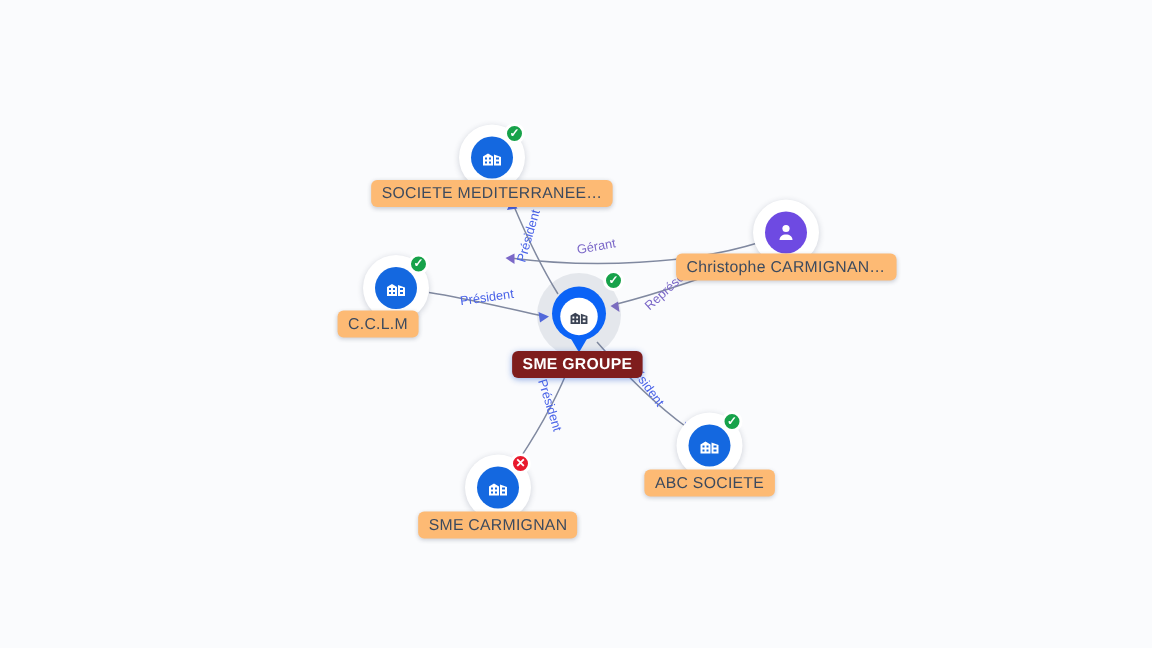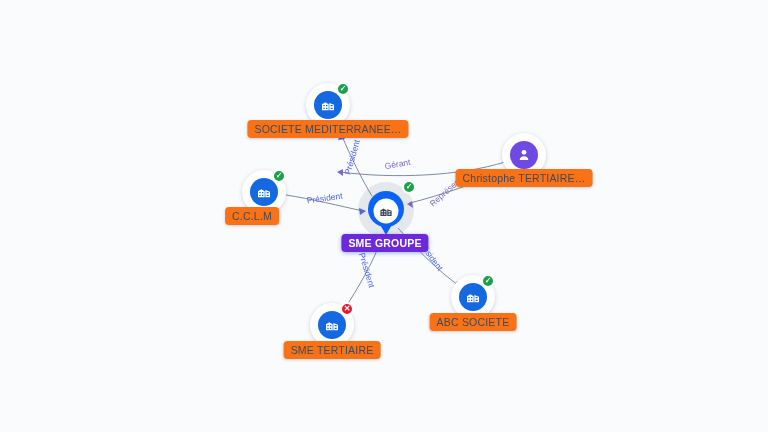--- a/index.html
+++ b/index.html
@@ -75,27 +75,27 @@
     position:absolute;right:1px;top:0px;z-index:3;
     width:14px;height:14px;border-radius:50%;background:#17a24a;
     border:2px solid #fff;box-sizing:border-box;
     display:flex;align-items:center;justify-content:center;
     color:#fff;font-size:8px;font-weight:bold;line-height:1;
   }
 
   
   .nlabel{
     position:absolute;transform:translate(-50%,0);
-    background:#f97316;color:#3c4a5e;
+    background:#fdba74;color:#3c4a5e;
     font-size:10.5px;letter-spacing:.2px;white-space:nowrap;
     padding:3px 7px;border-radius:4px;
     box-shadow:0 1px 3px rgba(30,40,70,.22);
   }
   .nlabel.focus{
-    background:#6d28d9;color:#fff;font-weight:bold;
+    background:#7f1d1d;color:#fff;font-weight:bold;
     box-shadow:0 1px 4px rgba(20,80,200,.45);
   }
 </style>
 </head>
 <body style="background: rgb(250, 251, 253);">
 
 <div id="graph-canvas">
 
   <svg class="edges" viewBox="0 0 768 432">
 
@@ -171,21 +171,21 @@
     <div class="node-hit">
       <div class="halo plain"></div>
       <div class="disc person">
         <svg width="16" height="16" viewBox="0 0 24 24">
           <circle cx="12" cy="8" r="3.6" fill="#fff"></circle>
           <path fill="#fff" d="M5.5 19.5c0-3.6 2.9-5.6 6.5-5.6s6.5 2 6.5 5.6z"></path>
         </svg>
       </div>
     </div>
   </div>
-  <div class="nlabel" style="left:524px;top:169px;">Christophe TERTIAIRE…</div>
+  <div class="nlabel" style="left:524px;top:169px;">Christophe CARMIGNAN…</div>
 
   <div class="node" style="left:473px;top:297px;">
     <div class="node-hit">
       <div class="halo"></div>
       <div class="disc company">
         <svg width="16" height="16" viewBox="0 0 24 24">
           <path fill="#fff" d="M3 20V11l5-3 5 3v9H3zm2-2h2v-2H5v2zm4 0h2v-2H9v2zm-4-4h2v-2H5v2zm4 0h2v-2H9v2zM14 20V9l7 2.5V20h-7zm2-2h3v-2h-3v2zm0-4h3v-2h-3v2z"></path>
         </svg>
       </div>
       <div class="badge ok">✓</div>
@@ -197,15 +197,15 @@
     <div class="node-hit">
       <div class="halo"></div>
       <div class="disc company">
         <svg width="16" height="16" viewBox="0 0 24 24">
           <path fill="#fff" d="M3 20V11l5-3 5 3v9H3zm2-2h2v-2H5v2zm4 0h2v-2H9v2zm-4-4h2v-2H5v2zm4 0h2v-2H9v2zM14 20V9l7 2.5V20h-7zm2-2h3v-2h-3v2zm0-4h3v-2h-3v2z"></path>
         </svg>
       </div>
       <div class="badge ko">✕</div>
     </div>
   </div>
-  <div class="nlabel" style="left:332px;top:341px;">SME TERTIAIRE</div>
+  <div class="nlabel" style="left:332px;top:341px;">SME CARMIGNAN</div>
 
 </div>
 
 </body></html>

